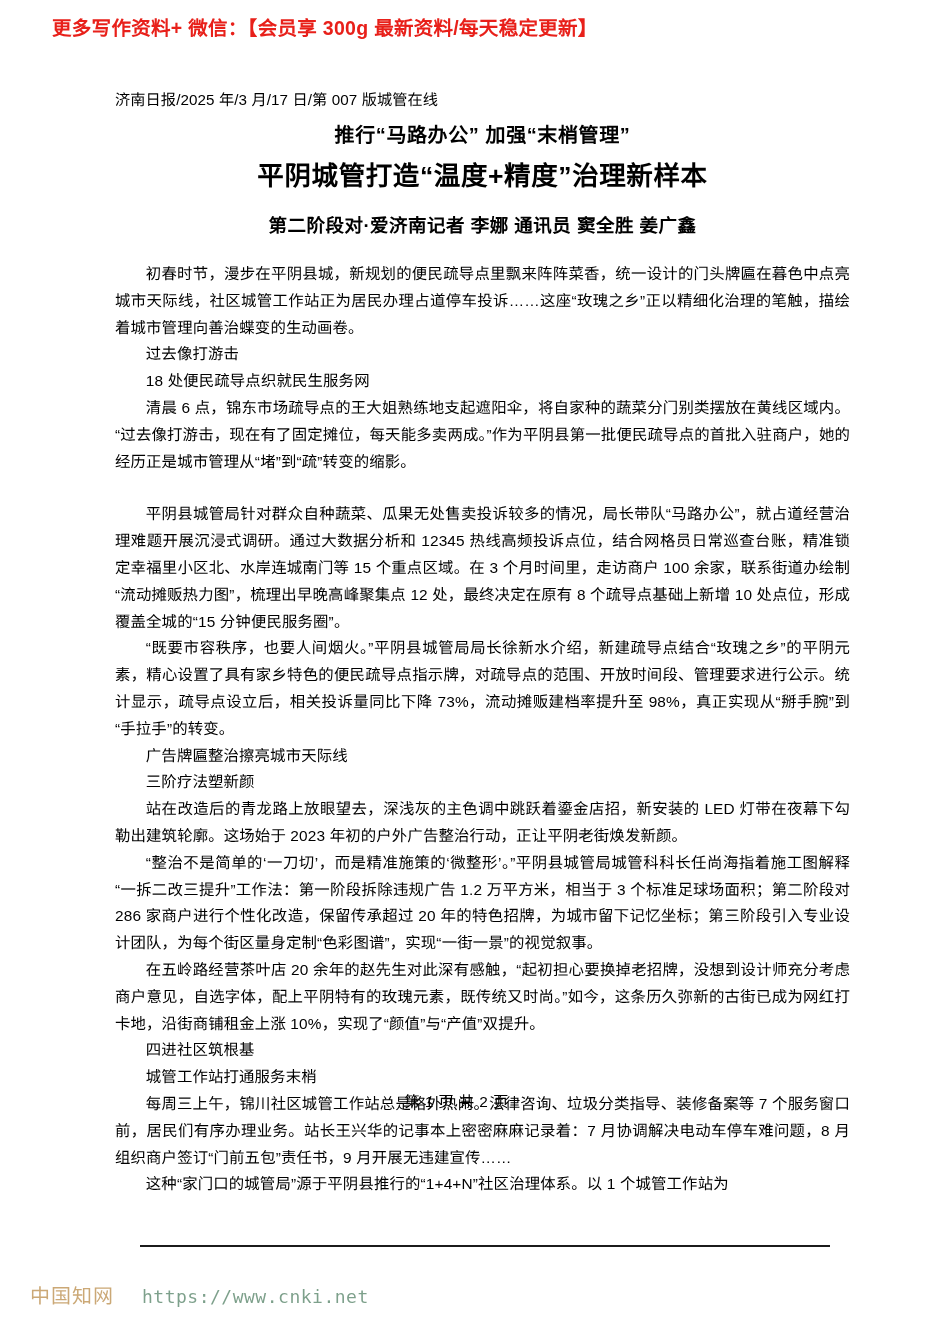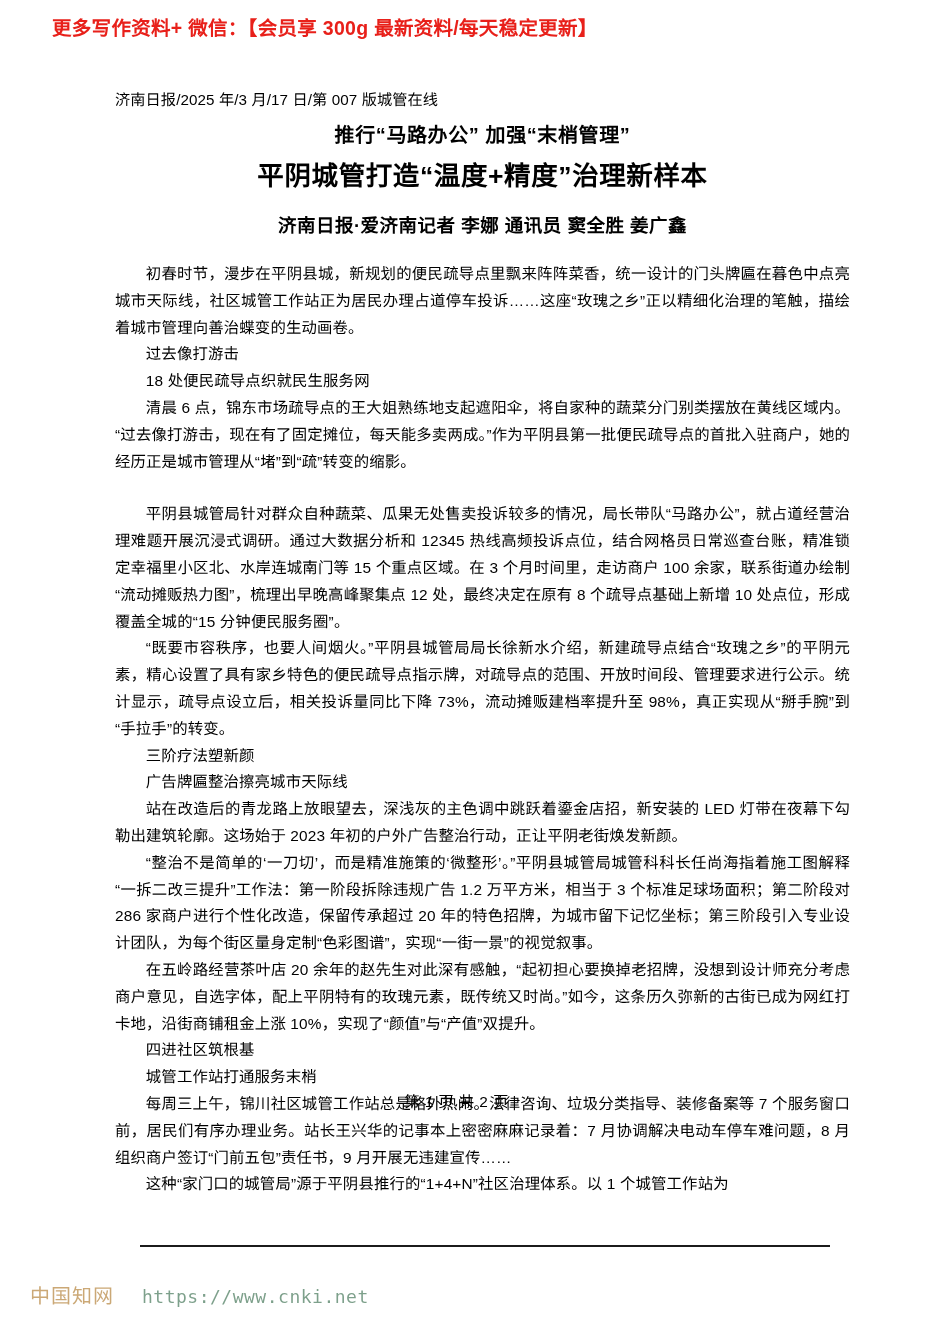--- a/index.html
+++ b/index.html
@@ -156,31 +156,31 @@
 </div>
 
 <div class="page-sheet">
 
   <div class="content-area">
 
     <div class="masthead">济南日报/2025 年/3 月/17 日/第 007 版城管在线</div>
 
     <div class="subtitle">推行“马路办公”  加强“末梢管理”</div>
     <h1 class="main-title">平阴城管打造“温度+精度”治理新样本</h1>
-    <div class="byline">济南日报·爱济南记者 李娜  通讯员 窦全胜  姜广鑫</div>
+    <div class="byline">第二阶段对·爱济南记者 李娜  通讯员 窦全胜  姜广鑫</div>
 
     <div class="body-block">
       <p>初春时节，漫步在平阴县城，新规划的便民疏导点里飘来阵阵菜香，统一设计的门头牌匾在暮色中点亮城市天际线，社区城管工作站正为居民办理占道停车投诉……这座“玫瑰之乡”正以精细化治理的笔触，描绘着城市管理向善治蝶变的生动画卷。</p>
       <p>过去像打游击</p>
       <p>18 处便民疏导点织就民生服务网</p>
       <p>清晨 6 点，锦东市场疏导点的王大姐熟练地支起遮阳伞，将自家种的蔬菜分门别类摆放在黄线区域内。“过去像打游击，现在有了固定摊位，每天能多卖两成。”作为平阴县第一批便民疏导点的首批入驻商户，她的经历正是城市管理从“堵”到“疏”转变的缩影。</p>
       <p class="gap-before">平阴县城管局针对群众自种蔬菜、瓜果无处售卖投诉较多的情况，局长带队“马路办公”，就占道经营治理难题开展沉浸式调研。通过大数据分析和 12345 热线高频投诉点位，结合网格员日常巡查台账，精准锁定幸福里小区北、水岸连城南门等 15 个重点区域。在 3 个月时间里，走访商户 100 余家，联系街道办绘制“流动摊贩热力图”，梳理出早晚高峰聚集点 12 处，最终决定在原有 8 个疏导点基础上新增 10 处点位，形成覆盖全城的“15 分钟便民服务圈”。</p>
       <p>“既要市容秩序，也要人间烟火。”平阴县城管局局长徐新水介绍，新建疏导点结合“玫瑰之乡”的平阴元素，精心设置了具有家乡特色的便民疏导点指示牌，对疏导点的范围、开放时间段、管理要求进行公示。统计显示，疏导点设立后，相关投诉量同比下降 73%，流动摊贩建档率提升至 98%，真正实现从“掰手腕”到“手拉手”的转变。</p>
+      <p>广告牌匾整治擦亮城市天际线</p>
       <p>三阶疗法塑新颜</p>
-      <p>广告牌匾整治擦亮城市天际线</p>
       <p>站在改造后的青龙路上放眼望去，深浅灰的主色调中跳跃着鎏金店招，新安装的 LED 灯带在夜幕下勾勒出建筑轮廓。这场始于 2023 年初的户外广告整治行动，正让平阴老街焕发新颜。</p>
       <p>“整治不是简单的‘一刀切’，而是精准施策的‘微整形’。”平阴县城管局城管科科长任尚海指着施工图解释“一拆二改三提升”工作法：第一阶段拆除违规广告 1.2 万平方米，相当于 3 个标准足球场面积；第二阶段对 286 家商户进行个性化改造，保留传承超过 20 年的特色招牌，为城市留下记忆坐标；第三阶段引入专业设计团队，为每个街区量身定制“色彩图谱”，实现“一街一景”的视觉叙事。</p>
       <p>在五岭路经营茶叶店 20 余年的赵先生对此深有感触，“起初担心要换掉老招牌，没想到设计师充分考虑商户意见，自选字体，配上平阴特有的玫瑰元素，既传统又时尚。”如今，这条历久弥新的古街已成为网红打卡地，沿街商铺租金上涨 10%，实现了“颜值”与“产值”双提升。</p>
       <p>四进社区筑根基</p>
       <p>城管工作站打通服务末梢</p>
       <p>每周三上午，锦川社区城管工作站总是格外热闹。法律咨询、垃圾分类指导、装修备案等 7 个服务窗口前，居民们有序办理业务。站长王兴华的记事本上密密麻麻记录着：7 月协调解决电动车停车难问题，8 月组织商户签订“门前五包”责任书，9 月开展无违建宣传……</p>
       <p>这种“家门口的城管局”源于平阴县推行的“1+4+N”社区治理体系。以 1 个城管工作站为</p>
     </div>
 
   </div>

